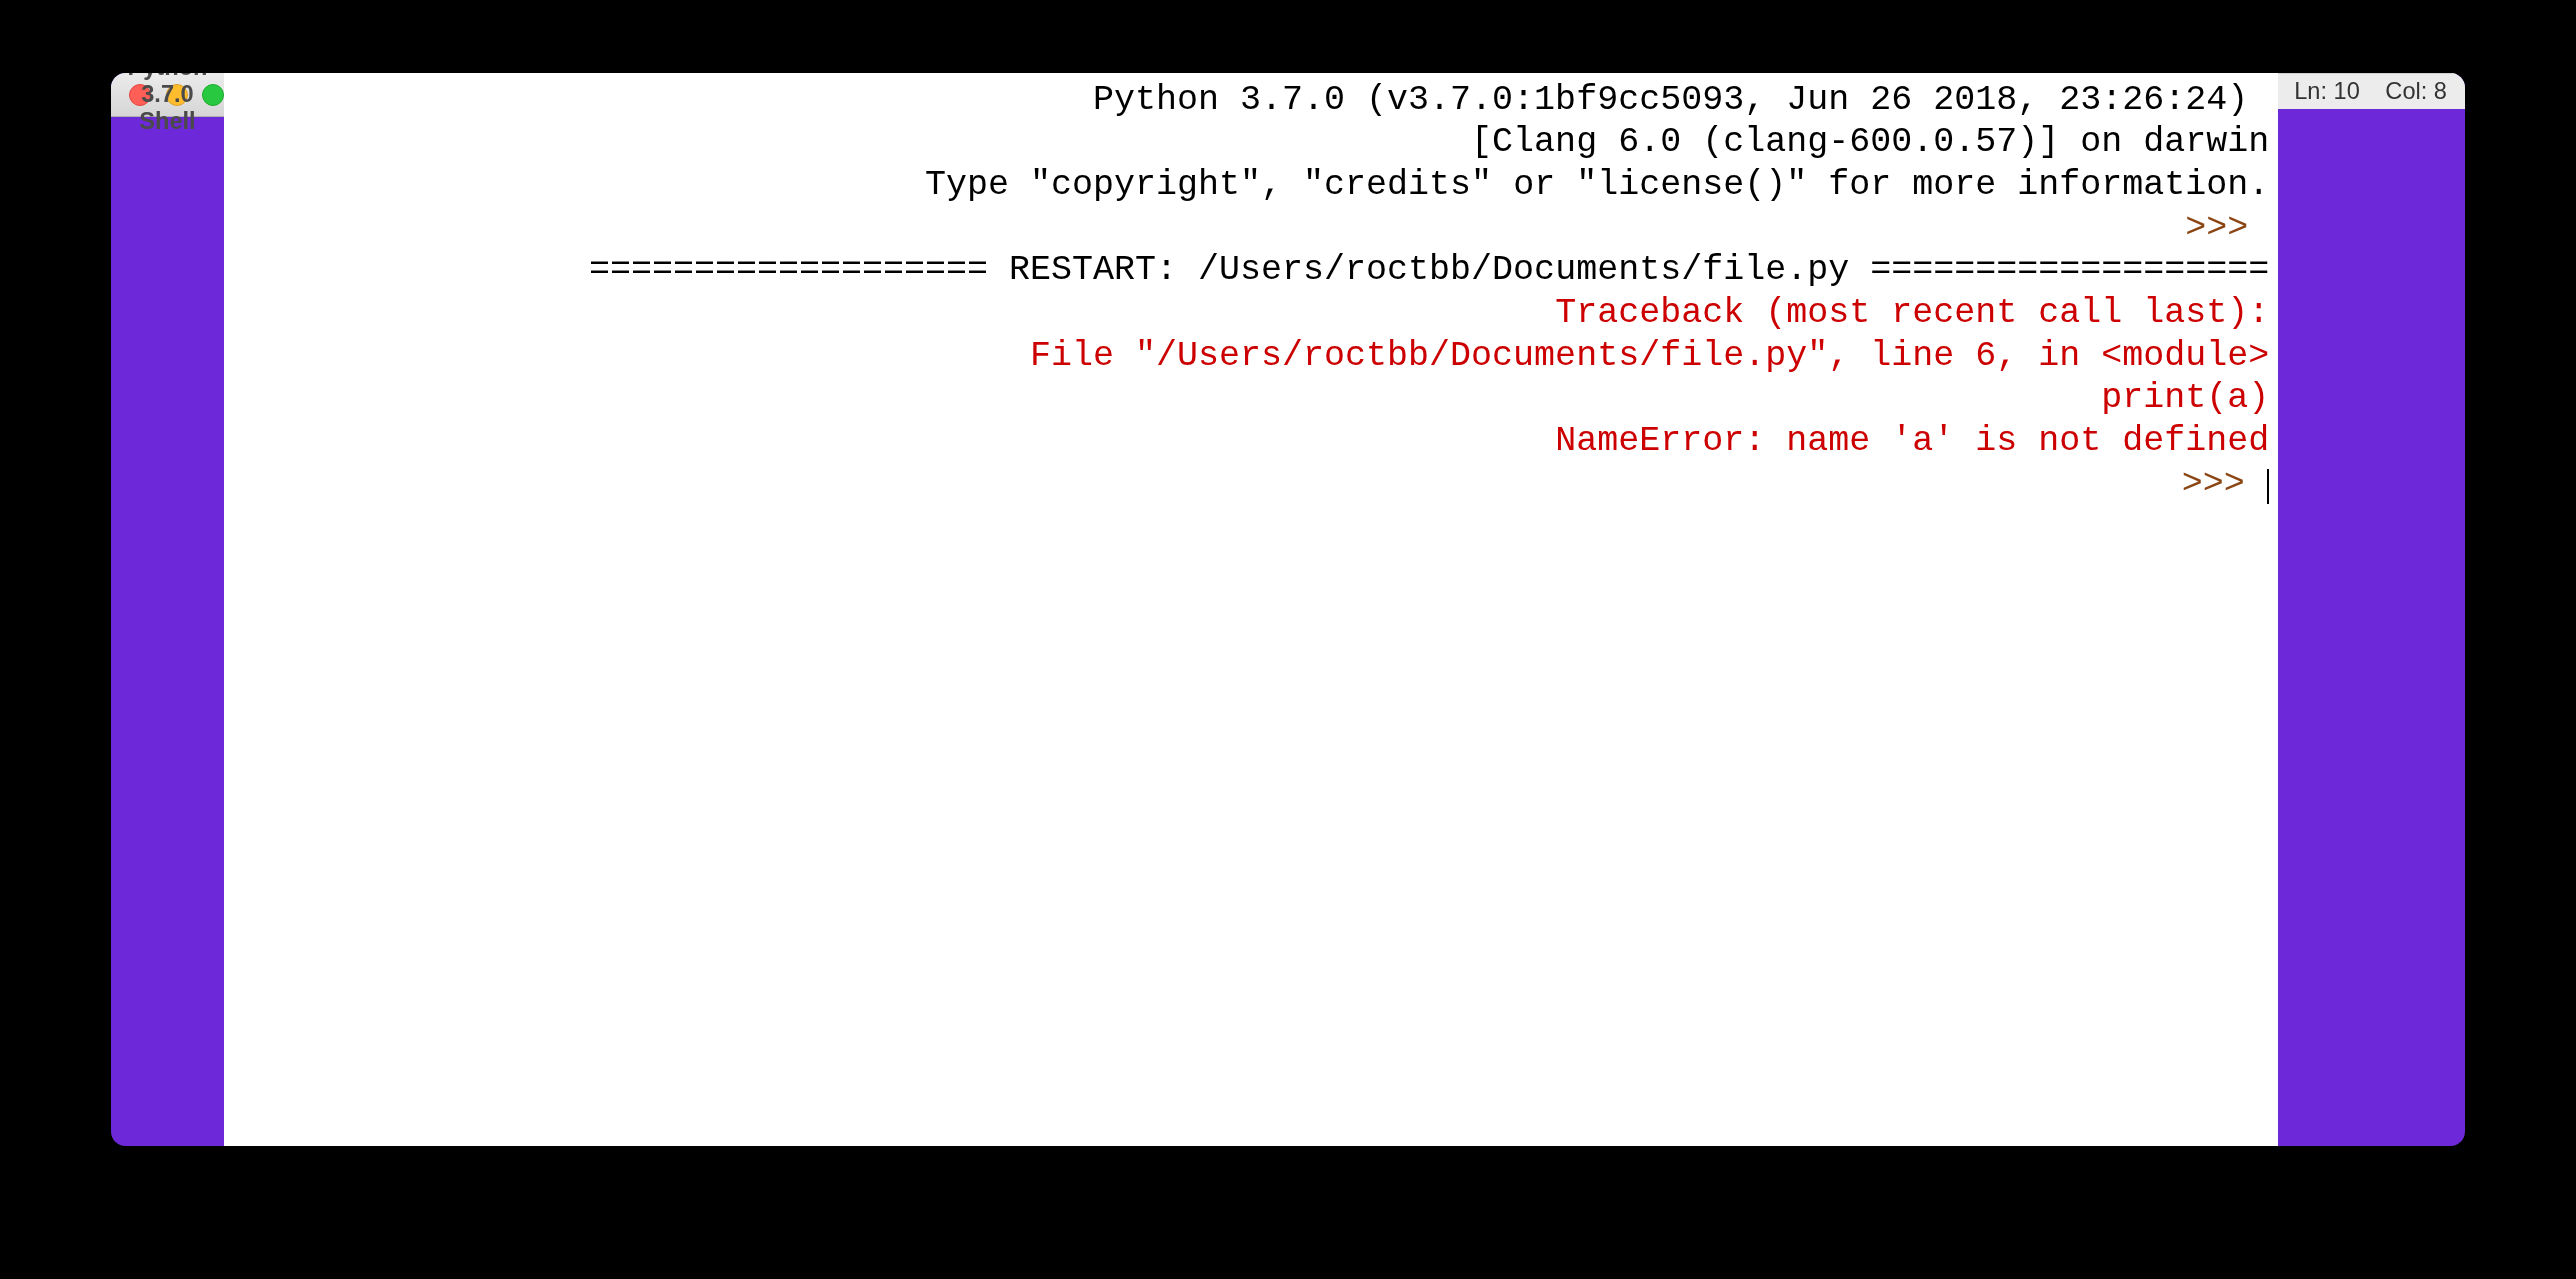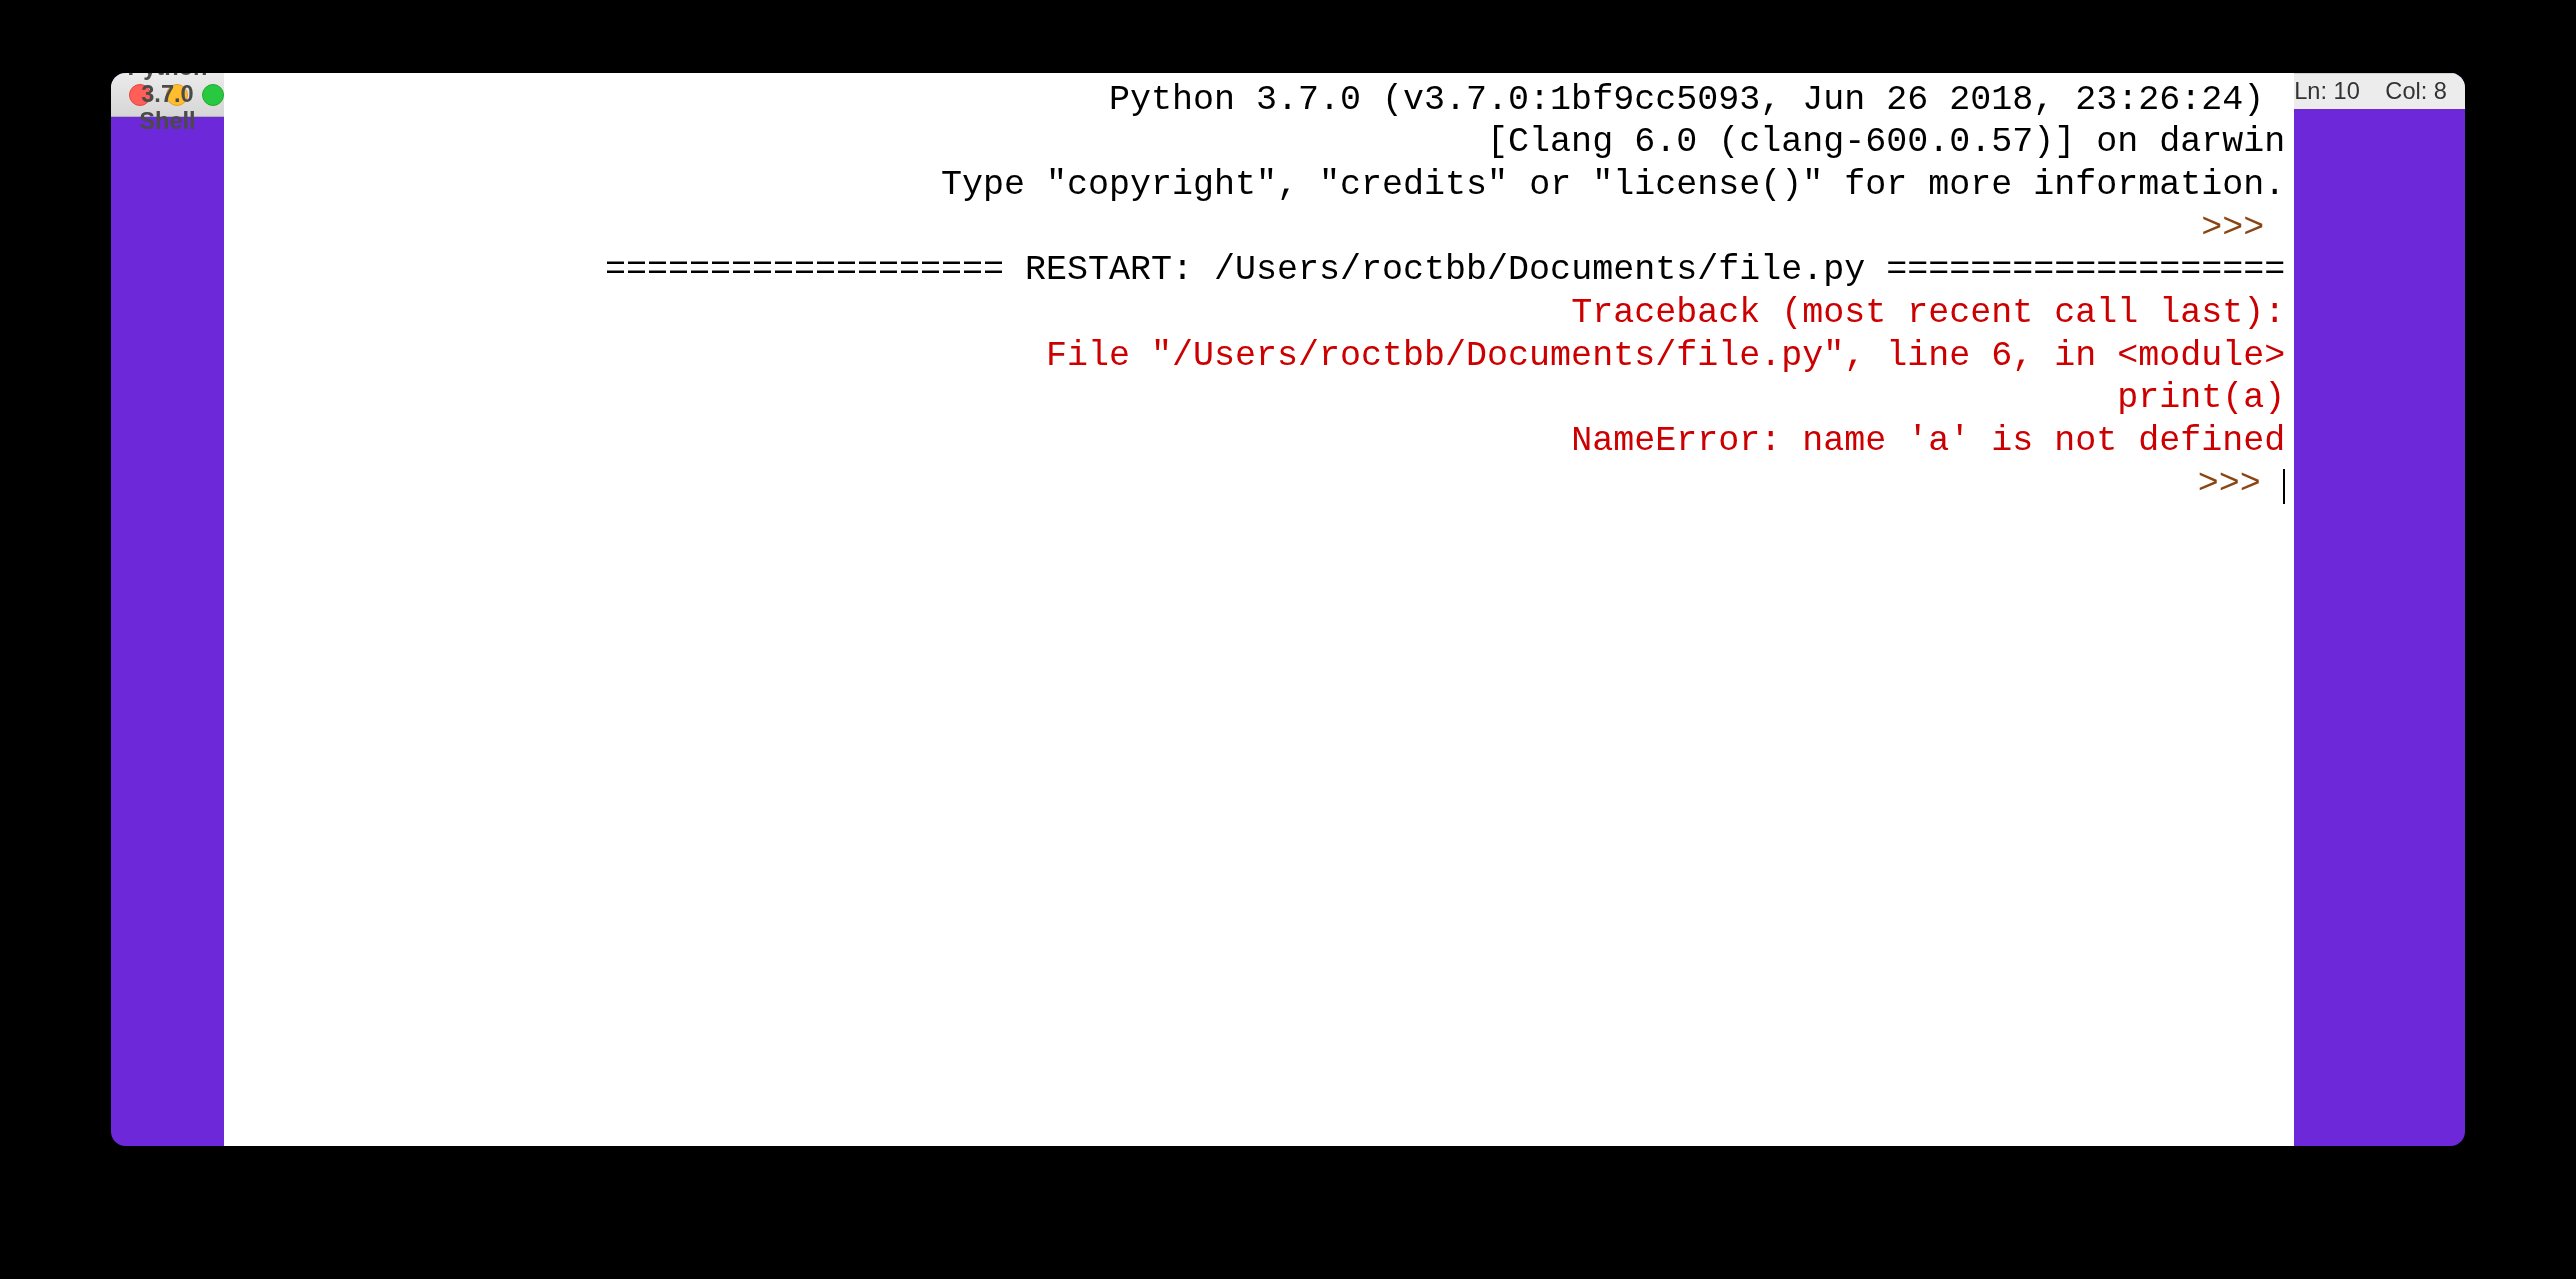--- a/index.html
+++ b/index.html
@@ -86,20 +86,21 @@
       background: #ececec;
       border-top: 0.9px solid #d0d0d0;
       display: flex;
       justify-content: flex-end;
       align-items: center;
       padding-right: 18px;
       font-family: -apple-system, "Helvetica Neue", Arial, sans-serif;
       font-size: 23.6px;
       color: #333;
       gap: 25.5px;
+      padding-left: 16px;
     }
   </style>
 </head>
 <body>
 
 <div class="window">
   <div class="titlebar">
     <div class="traffic-lights">
       <div class="light red"></div>
       <div class="light yellow"></div>

